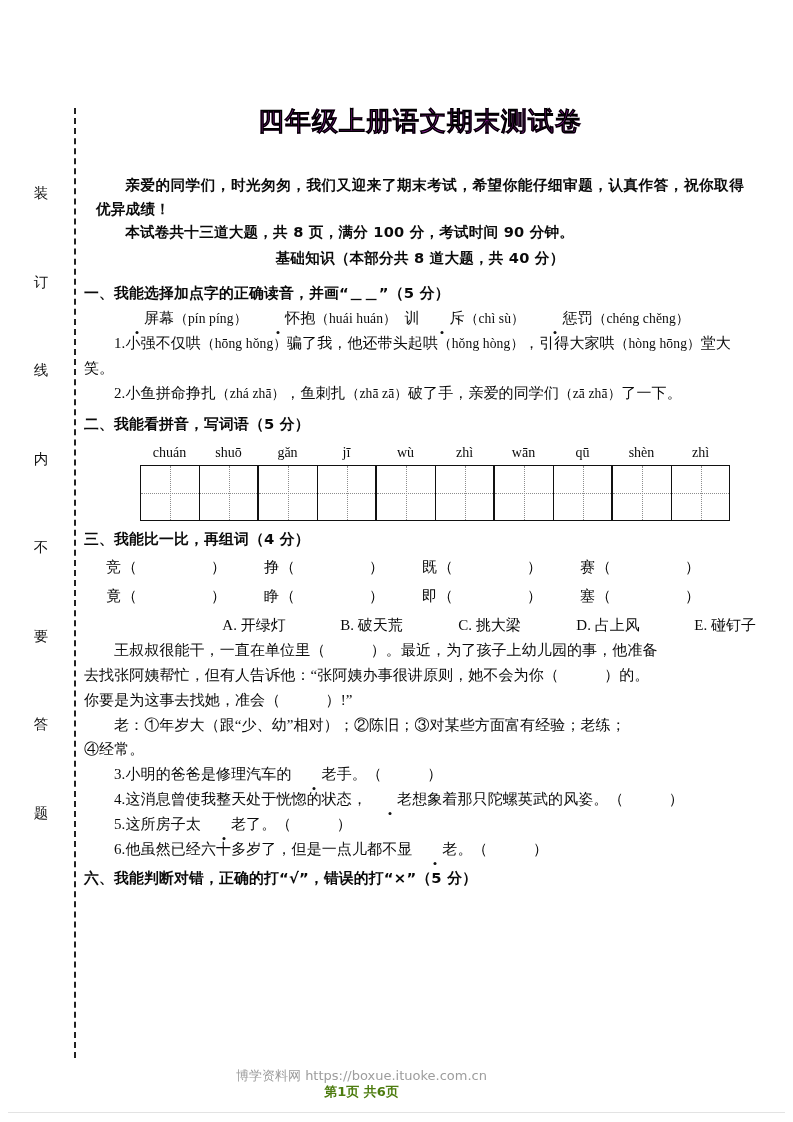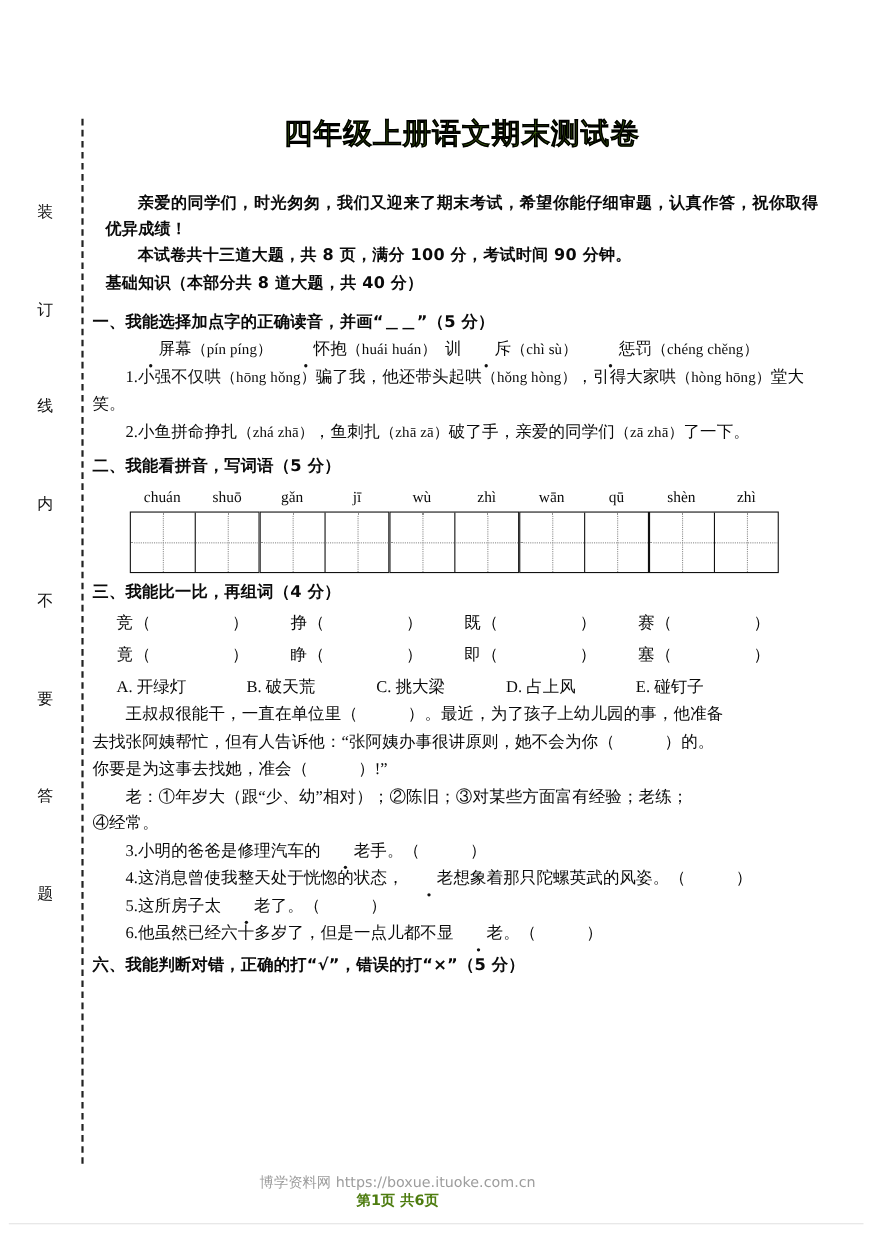--- a/index.html
+++ b/index.html
@@ -60,37 +60,38 @@
   }
 
   .paper-title {
     margin: 0;
     padding-top: 104px;
     text-align: center;
     font-family: "DejaVu Sans", "Liberation Sans", sans-serif;
     font-size: 26px;
     font-weight: 700;
     letter-spacing: 1px;
-    color: #4d7c0f;
+    color: #a21caf;
     -webkit-text-stroke: 0.55px #000;
   }
 
   .intro {
     margin: 12px;
     padding-top: 22px;
     font-family: "DejaVu Sans", "Liberation Sans", sans-serif;
     font-size: 14.6px;
     font-weight: 700;
     line-height: 1.62;
     text-align: justify;
     letter-spacing: 0.2px;
   }
   .indent2 { text-indent: 2em; display: block; }
   .center-line {
     display: block;
+    text-align: center;
     padding-top: 2px;
   }
 
   
   .sec-title {
     font-family: "DejaVu Sans", "Liberation Sans", sans-serif;
     font-size: 14.8px;
     font-weight: 700;
     line-height: 1.55;
     margin: 7px 0 2px 0;
@@ -124,21 +125,21 @@
     transform: translateX(-50%);
     width: 3px;
     height: 3px;
     border-radius: 50%;
     background: #111;
   }
 
   
   .grid-row {
     display: flex;
-    justify-content: center;
+    justify-content: flex-end;
     padding: 6px 2px 0 12px;
     width: 648px;
     box-sizing: border-box;
   }
   .grid-group { width: 118px; }
   .grid-pinyin {
     display: flex;
     font-family: "Liberation Serif", "DejaVu Serif", serif;
     font-size: 14px;
     line-height: 1.3;
@@ -191,20 +192,21 @@
   .cz-item .ch { margin-right: 1px; }
   .cz-item .paren { letter-spacing: 0; }
   .cz-gap { display: inline-block; width: 74px; }
 
   
   .opt-row {
     display: flex;
     padding-left: 22px;
     font-size: 15px;
     line-height: 1.75;
+    justify-content: flex-end;
   }
   .opt-row .opt { width: 118px; }
   .opt-row .opt:last-child { width: auto; }
 
   
   .footer {
     position: absolute;
     left: 0;
     top: 1068px;
     width: 723px;

